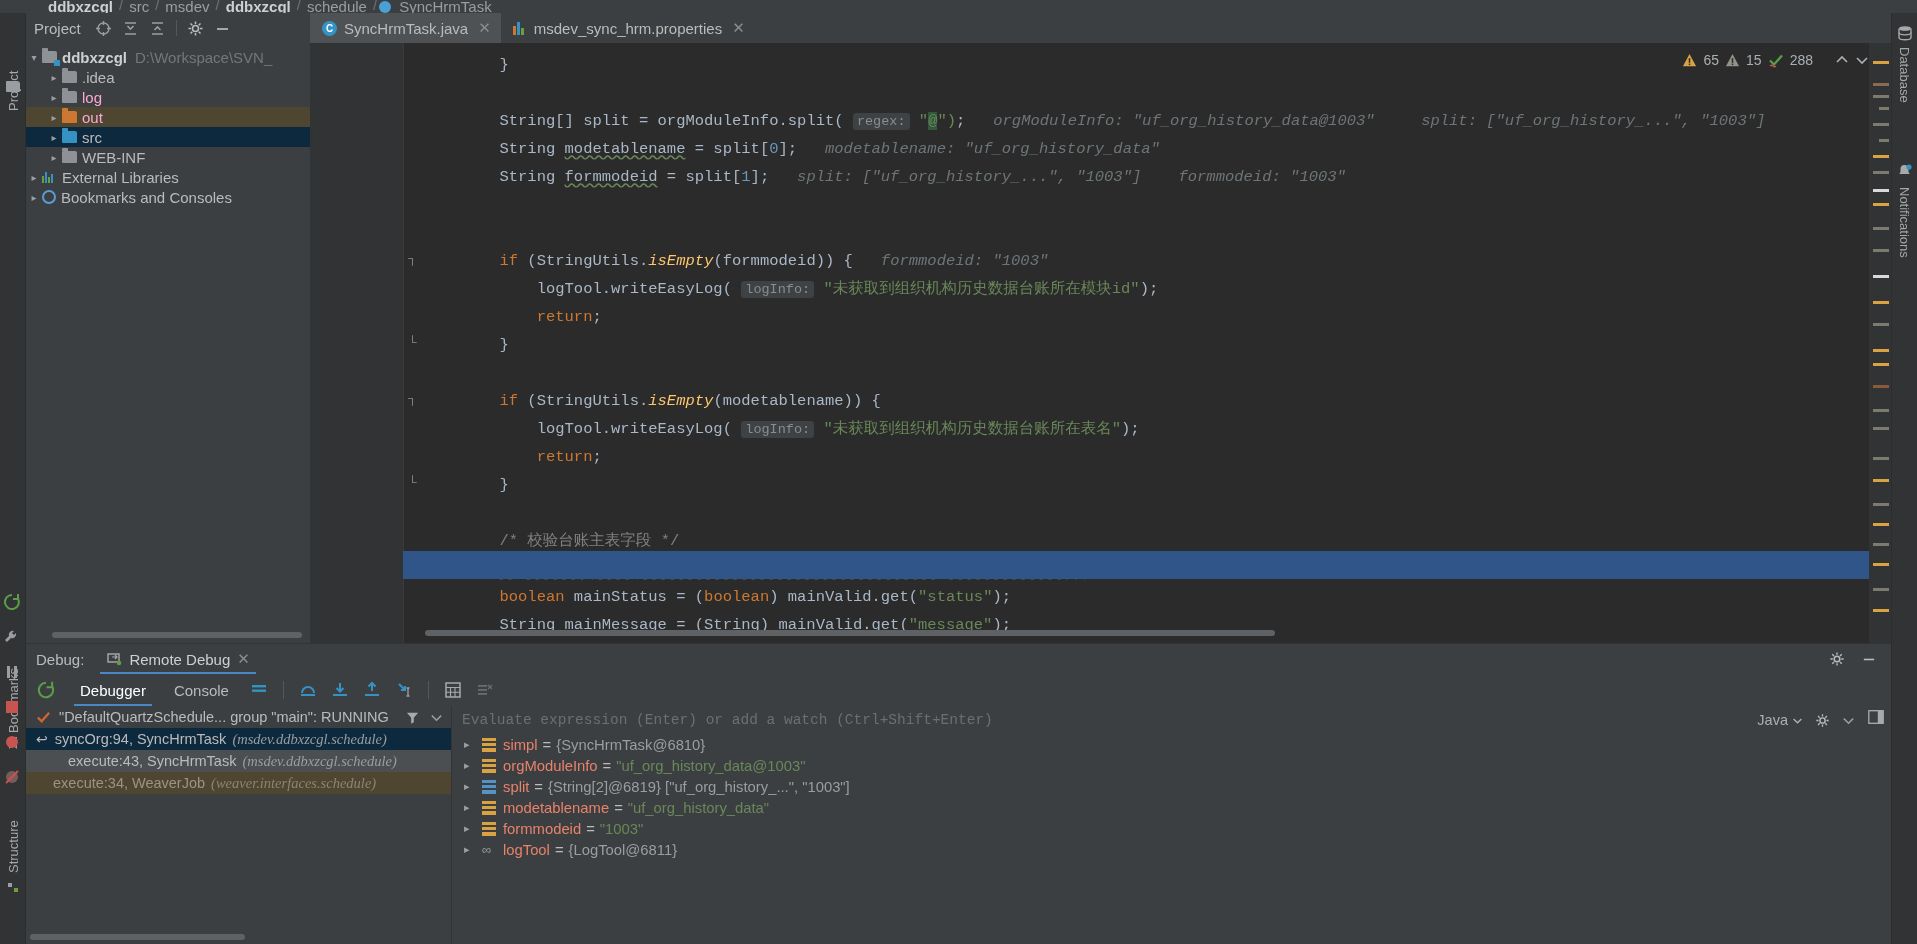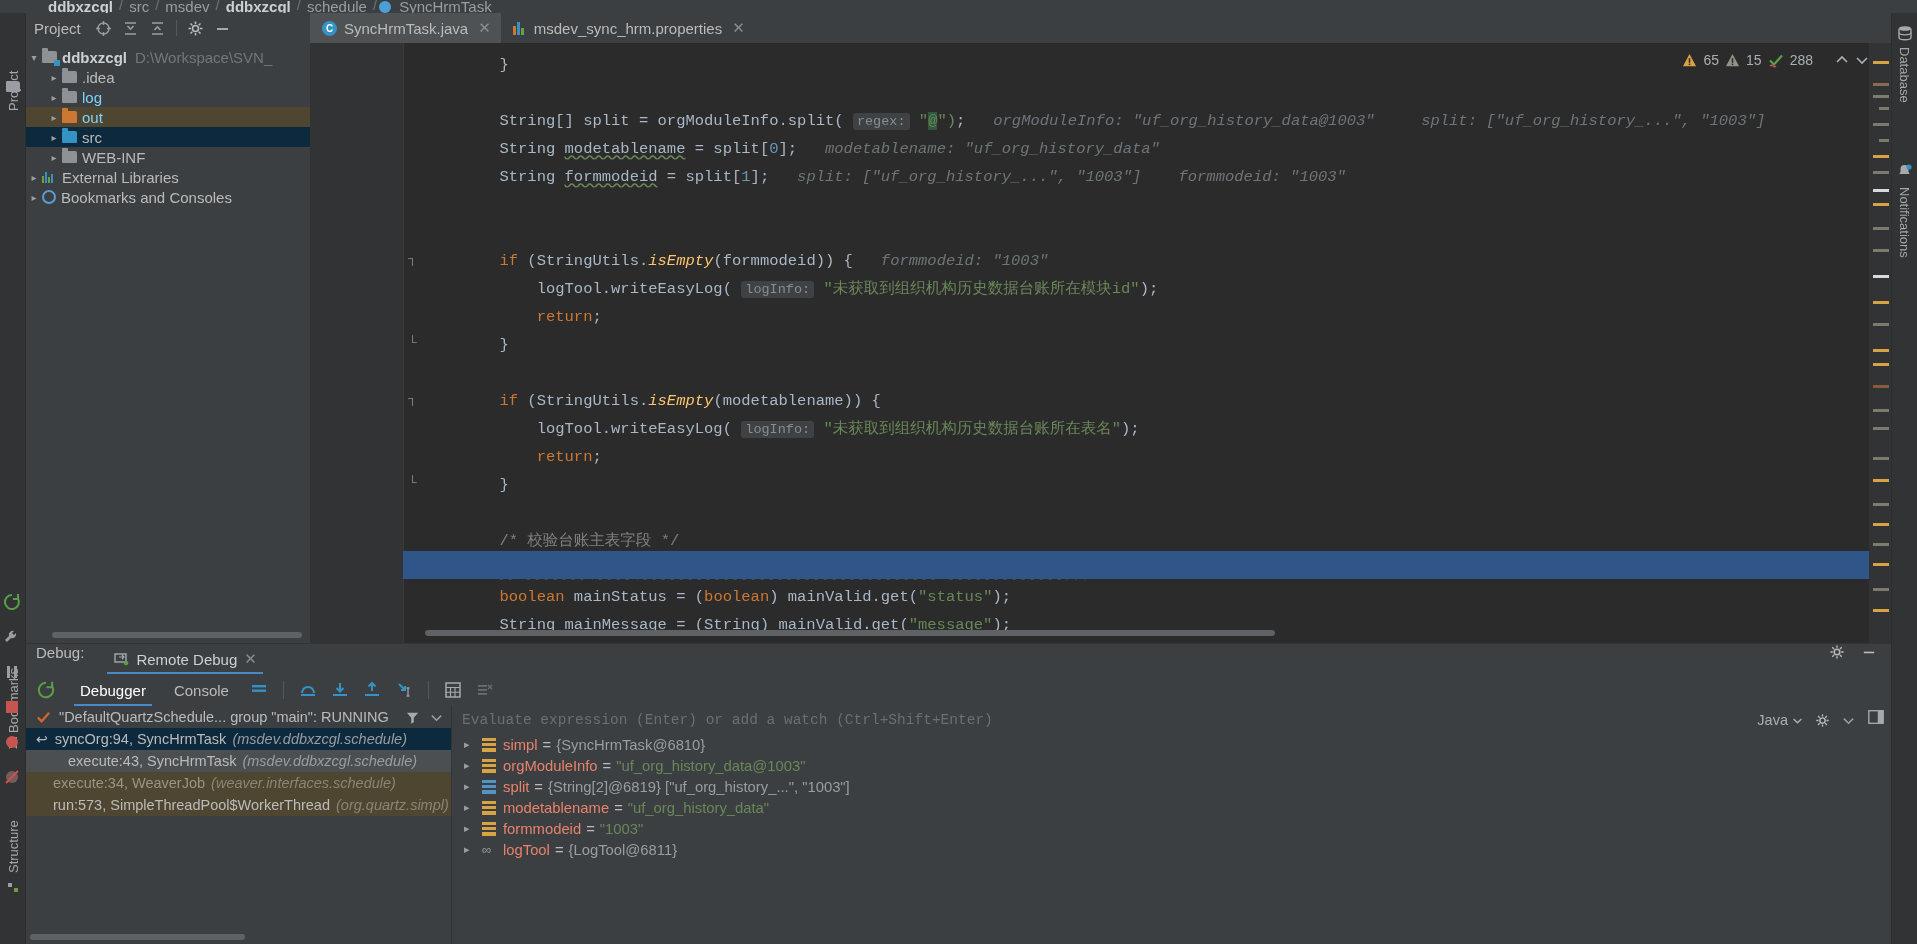--- a/index.html
+++ b/index.html
@@ -73,21 +73,21 @@
   }
   .trow .ficon{ width:15px;height:12px;margin-right:5px;flex:0 0 15px;border-radius:1px 2px 1px 1px;position:relative;}
   .folder-grey{ background:#8e9296; }
   .folder-orange{ background:#cc7832; }
   .folder-blue{ background:#3592c4; }
   .folder-grey:before,.folder-orange:before,.folder-blue:before{
     content:""; position:absolute; left:0; top:-3px; width:6px;height:3px;
     background:inherit; border-radius:1px 1px 0 0;
   }
   .lbl{ color:#bbbbbb; }
-  .lbl.orange{ color:#7dd3fc; }
+  .lbl.orange{ color:#f9a8d4; }
   .path{ color:#73777a; margin-left:8px; }
   .trow.sel-blue{ background:#0d293e; }
   .trow.sel-olive{ background:#4f4631; }
   .bold{ font-weight:bold; color:#cdd0d3; }
   .mod-badge{
     position:absolute; right:-3px; bottom:-3px; width:6px;height:6px;background:#3592c4;
   }
   .ext-lib-icon{
     width:15px;height:12px;margin-right:5px;flex:0 0 15px;
     display:flex;align-items:flex-end;gap:1px;
@@ -194,21 +194,21 @@
   #rs-database{ top:10px; height:110px; right:0; left:auto; }
   #rs-notify{ top:150px; height:120px; right:0; left:auto; }
   .vlabel.r{ left:auto; right:0; writing-mode:vertical-rl; }
 
   
   #debug-panel{
     position:absolute; left:26px; top:643px; width:1865px; height:301px;
     background:#3c3f41; border-top:1px solid #323436;
   }
   #debug-header{
-    height:30px; display:flex; align-items:flex-start; padding-left:10px; gap:9px;
+    height:30px; display:flex; align-items:center; padding-left:10px; gap:2px;
     position:relative;
   }
   #debug-header .dh-label{ font-size:15px; color:#bbbbbb; margin-right:14px; }
   .dbg-tab{
     display:flex;align-items:center;gap:7px;height:30px;padding:0 6px;
     font-size:15px;color:#cdd0d3; position:relative;
   }
   .dbg-tab.active:after{
     content:""; position:absolute;left:0;right:0;bottom:0;height:2px;background:#4a88c7;
   }
@@ -238,21 +238,21 @@
     font-size:14.5px; color:#bbbbbb; white-space:nowrap;
   }
   #thread-row .tr-right{ margin-left:auto; display:flex;align-items:center;gap:10px;padding-right:8px; }
   .frame{
     height:22px; display:flex; align-items:center; padding-left:10px;
     font-size:14.5px; white-space:nowrap; color:#bbbbbb;
   }
   .frame.selected{ background:#0d293e; }
   .frame.lib{ background:#4f4631; color:#9d9384;text-align:right; }
   .frame.user-prev{ background:#4c4f51; }
-  .frame i.pkg{ color:#9a9da1; font-style:italic; margin-left:6px; }
+  .frame i.pkg{ color:#9a9da1; font-style:italic; margin-left:6px;font-family:Liberation Serif, serif; }
   .frame.lib i.pkg{ color:#8d8474; }
   .arrow-ic{ color:#bbbbbb; margin-right:7px; font-size:14px; }
 
   #frames-hscroll{ position:absolute; left:4px; bottom:3px; width:420px; height:8px; }
   #frames-hscroll .thumb{ height:6px;background:#5e6265;border-radius:3px;width:215px; }
 
   #vars-pane{
     position:absolute; left:425px; top:62px; right:26px; height:239px;
     background:#3c3f41; border-left:1px solid #323436;
   }
@@ -644,24 +644,20 @@
       <i class="pkg">(msdev.ddbxzcgl.schedule)</i>
     </div>
     <div class="frame user-prev" style="padding-left:42px">
       <span>execute:43, SyncHrmTask</span>
       <i class="pkg">(msdev.ddbxzcgl.schedule)</i>
     </div>
     <div class="frame lib" style="padding-left:27px">
       <span>execute:34, WeaverJob</span>
       <i class="pkg">(weaver.interfaces.schedule)</i>
     </div>
-    <div class="frame lib" style="padding-left:27px;color:#bbb">
-      <span>run:573, SimpleThreadPool$WorkerThread</span>
-      <i class="pkg">(org.quartz.simpl)</i>
-    </div>
 
     <div id="frames-hscroll">
       <div class="thumb"></div>
     </div>
   </div>
 
   <div id="vars-pane">
     <div id="eval-row">
       <span>Evaluate expression (Enter) or add a watch (Ctrl+Shift+Enter)</span>
       <span class="er-right">

